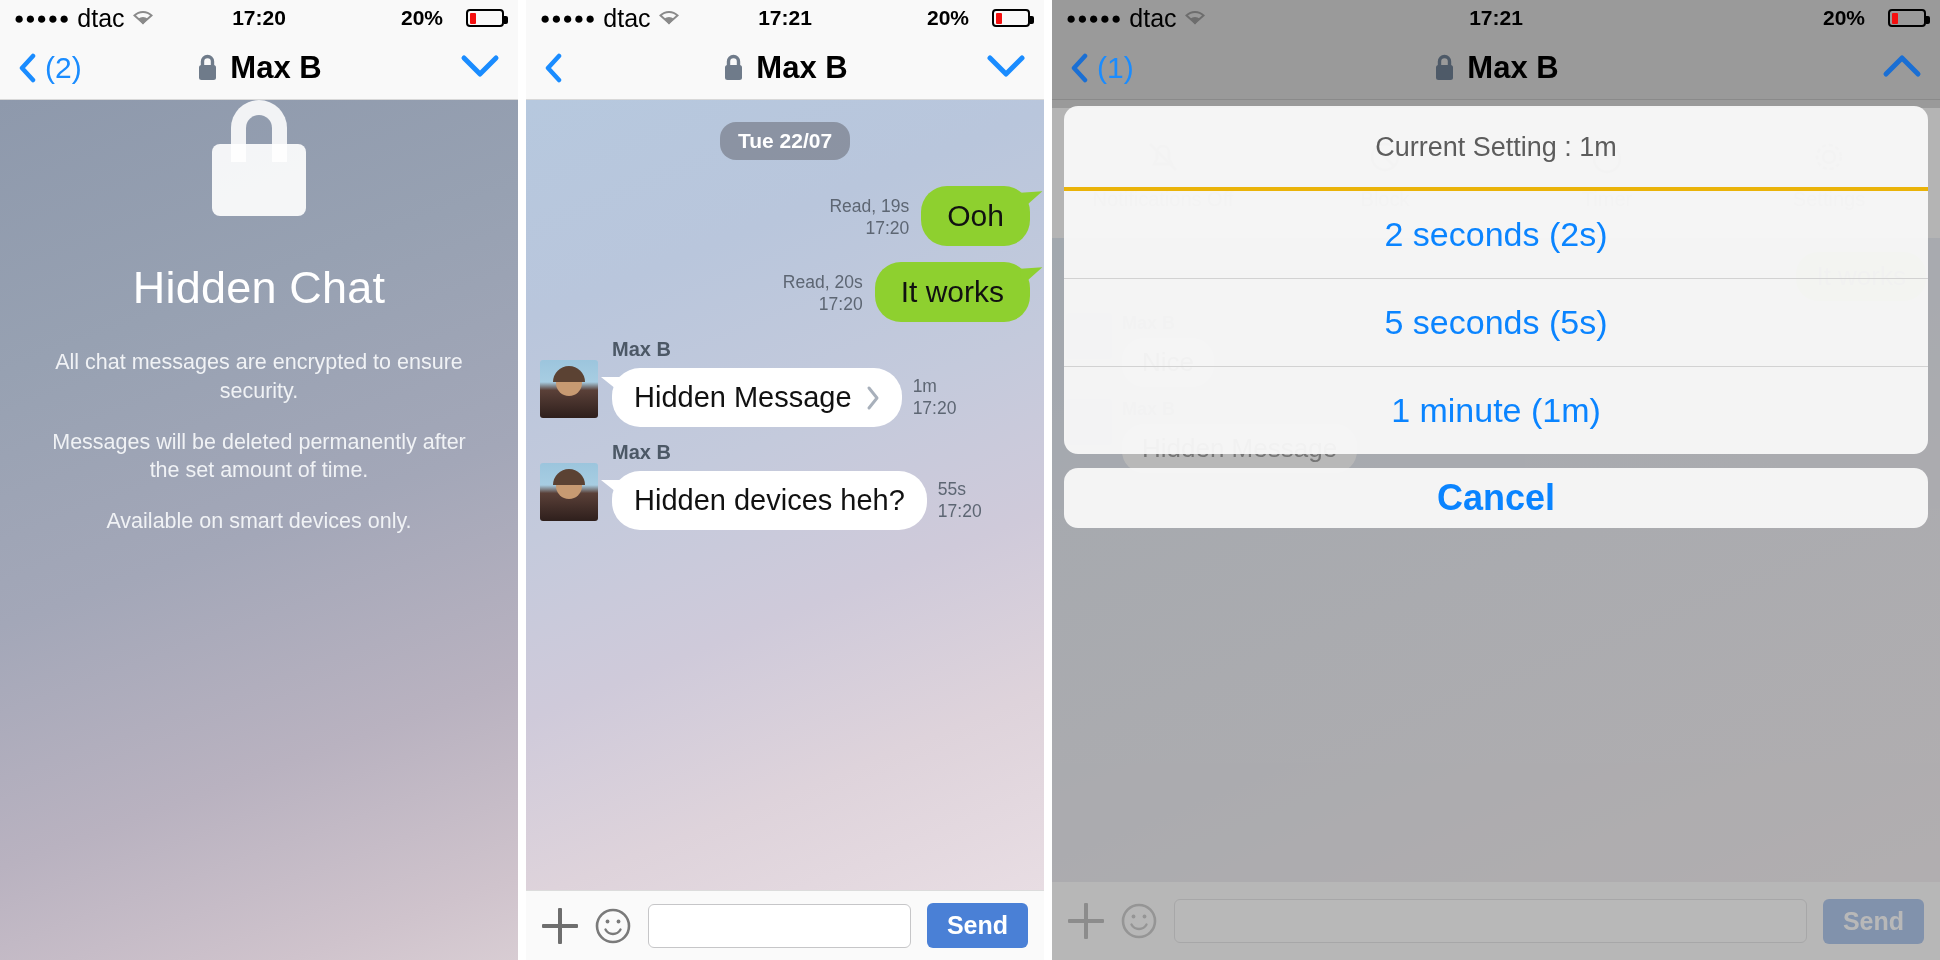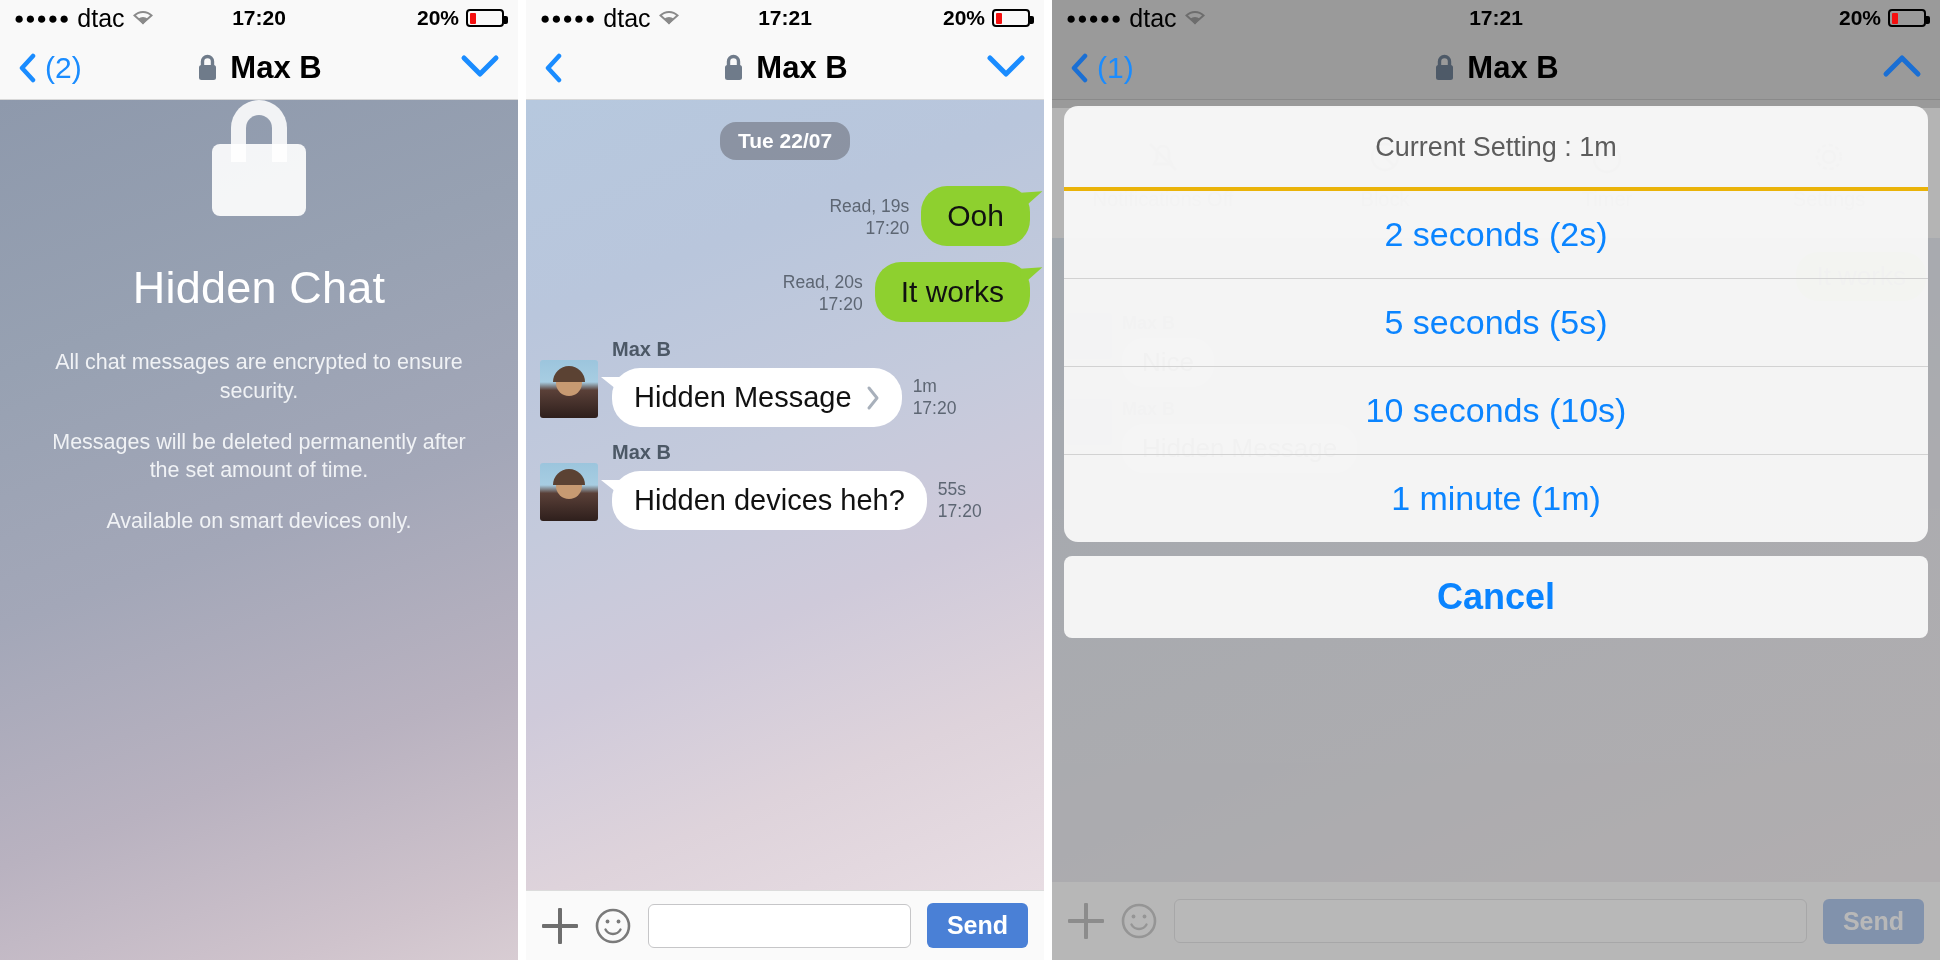--- a/index.html
+++ b/index.html
@@ -26,21 +26,21 @@
   .sb-left { display:flex; align-items:center; gap:7px; }
   .dots { letter-spacing:1px; font-size:17px; line-height:1; }
   .carrier { font-size:25px; font-weight:normal; }
   .wifi { width:22px; height:16px; position:relative; display:inline-block; }
   .wifi svg { display:block; }
   .sb-time {
     position:absolute; left:0; right:0; text-align:center;
     font-size:21px; font-weight:bold;
   }
   .sb-right {
-    margin-left:auto; display:flex; align-items:center; gap:7px;
+    margin-left:auto; display:flex; align-items:center; gap:23px;
     font-size:21px; font-weight:bold;
   }
   .batt {
     width:38px; height:18px; border:2px solid #000; border-radius:4px;
     position:relative; display:inline-block;
   }
   .batt::after {
     content:""; position:absolute; right:-6px; top:5px;
     width:4px; height:8px; background:#000; border-radius:0 2px 2px 0;
   }
@@ -235,22 +235,22 @@
     text-align:center; font-size:27px; color:#5c5c5c;
     padding:26px 10px 24px; border-bottom:4px solid #eab308;
   }
   .sheet-item {
     text-align:center; font-size:34px; color:#0a84ff;
     padding:24px 10px; border-bottom:1px solid #d2d2d2;
   }
   .sheet-item:last-child { border-bottom:none; }
   .sheet-cancel {
     margin-top:14px; background:rgba(249,249,249,0.94);
-    border-radius:8px; text-align:center;
-    font-size:36px; font-weight:bold; color:#0a84ff; padding:20px 10px;
+    border-radius:14px; text-align:center;
+    font-size:36px; font-weight:bold; color:#0a84ff; padding:9px 10px;
   }
 </style>
 </head>
 <body>
 
 <div class="screens">
 
   <div class="panel p1">
 
     <div class="statusbar">
@@ -579,21 +579,20 @@
           <div class="txtfield"></div>
           <div class="send-btn">Send</div>
         </div>
       </div>
 
       <div class="sheet">
         <div class="sheet-group">
           <div class="sheet-head">Current Setting : 1m</div>
           <div class="sheet-item">2 seconds (2s)</div>
           <div class="sheet-item">5 seconds (5s)</div>
-          <div class="sheet-item">10 seconds (10s)</div>
           <div class="sheet-item">1 minute (1m)</div>
         </div>
         <div class="sheet-cancel">Cancel</div>
       </div>
     </div>
   </div>
 
 </div>
 
 </body></html>

